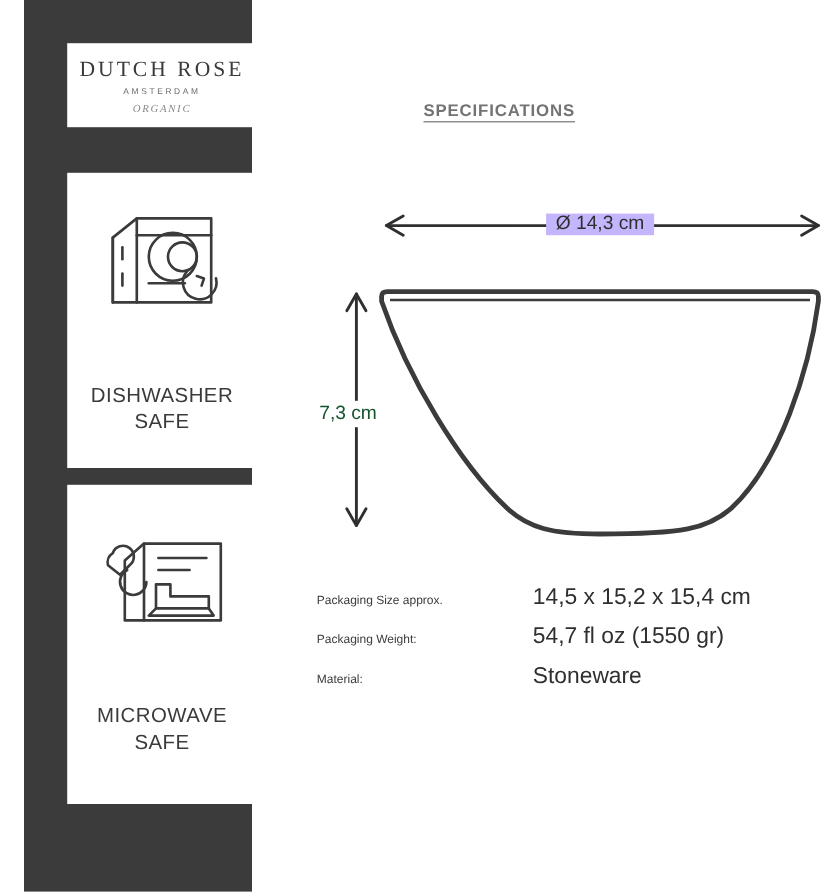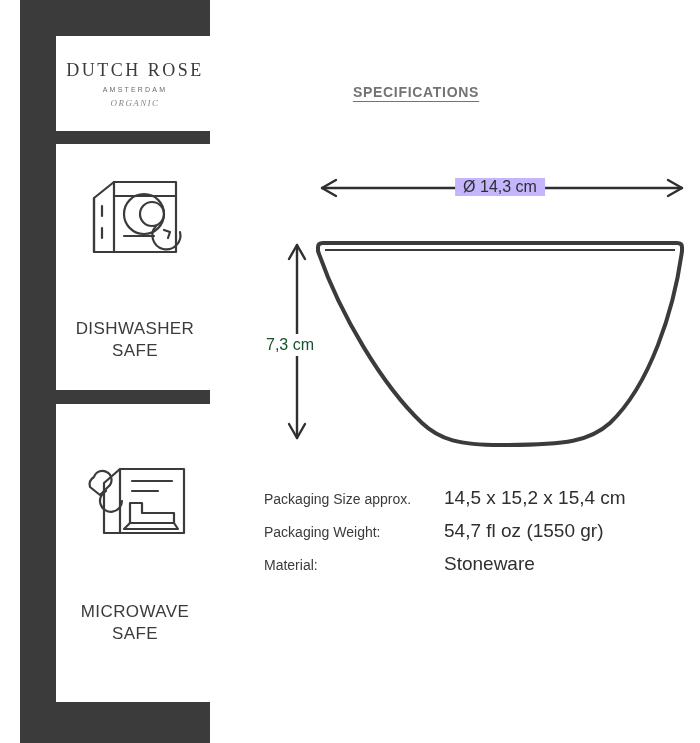--- a/index.html
+++ b/index.html
@@ -36,30 +36,30 @@
     width: 158px;
     background: #ffffff;
     box-sizing: border-box;
     display: flex;
     flex-direction: column;
     align-items: center;
     justify-content: center;
   }
   .badge-brand {
     top: 36px;
-    height: 95px;
+    height: 70px;
   }
   .badge-dishwasher {
     top: 144px;
     height: 246px;
     gap: 12px;
   }
   .badge-microwave {
     top: 404px;
-    height: 298px;
+    height: 266px;
   }
 
   
   .brand-name {
     font-family: "Liberation Serif", serif;
     font-size: 18px;
     letter-spacing: 2.5px;
     color: #3b3b3b;
     font-weight: 400;
   }
@@ -141,21 +141,21 @@
     width: 420px;
   }
   .spec-row {
     display: flex;
     align-items: baseline;
     margin-bottom: 11px;
   }
   .spec-key {
     width: 180px;
     flex: 0 0 180px;
-    font-size: 14px;
+    font-size: 10px;
     color: #3b3b3b;
   }
   .spec-val {
     font-size: 19px;
     color: #2f2f2f;
   }
 </style>
 </head>
 <body>
 

